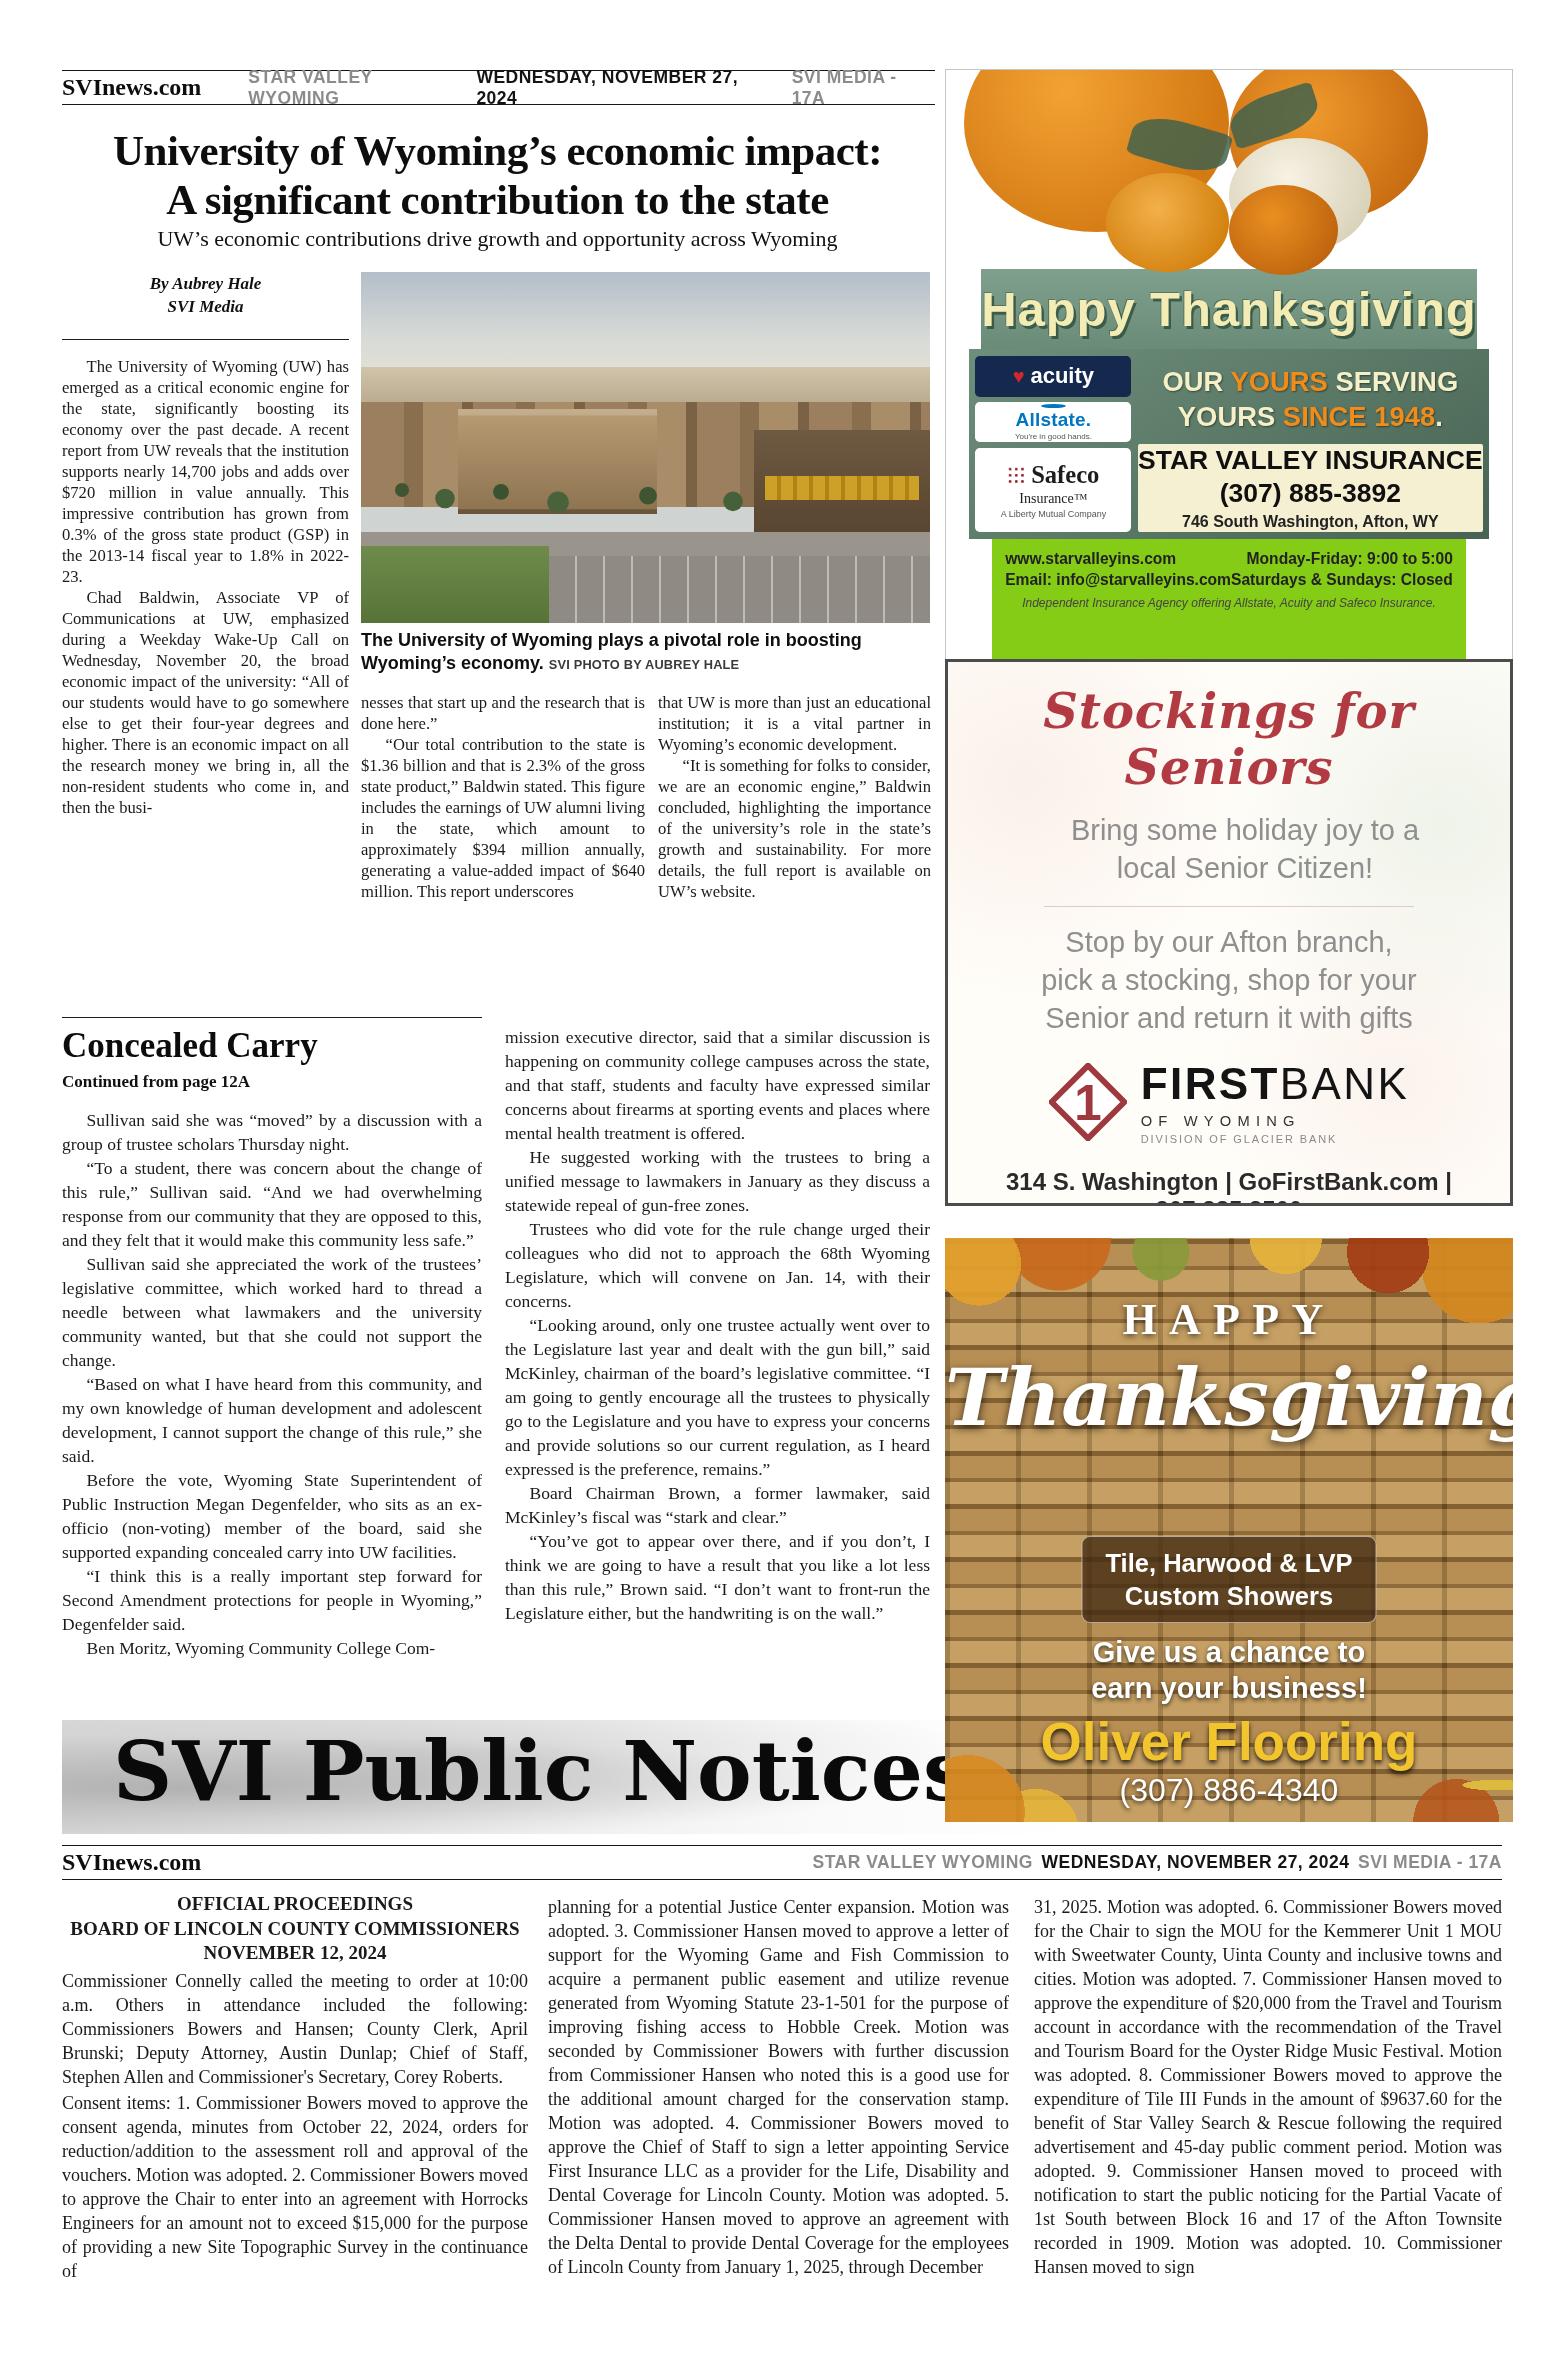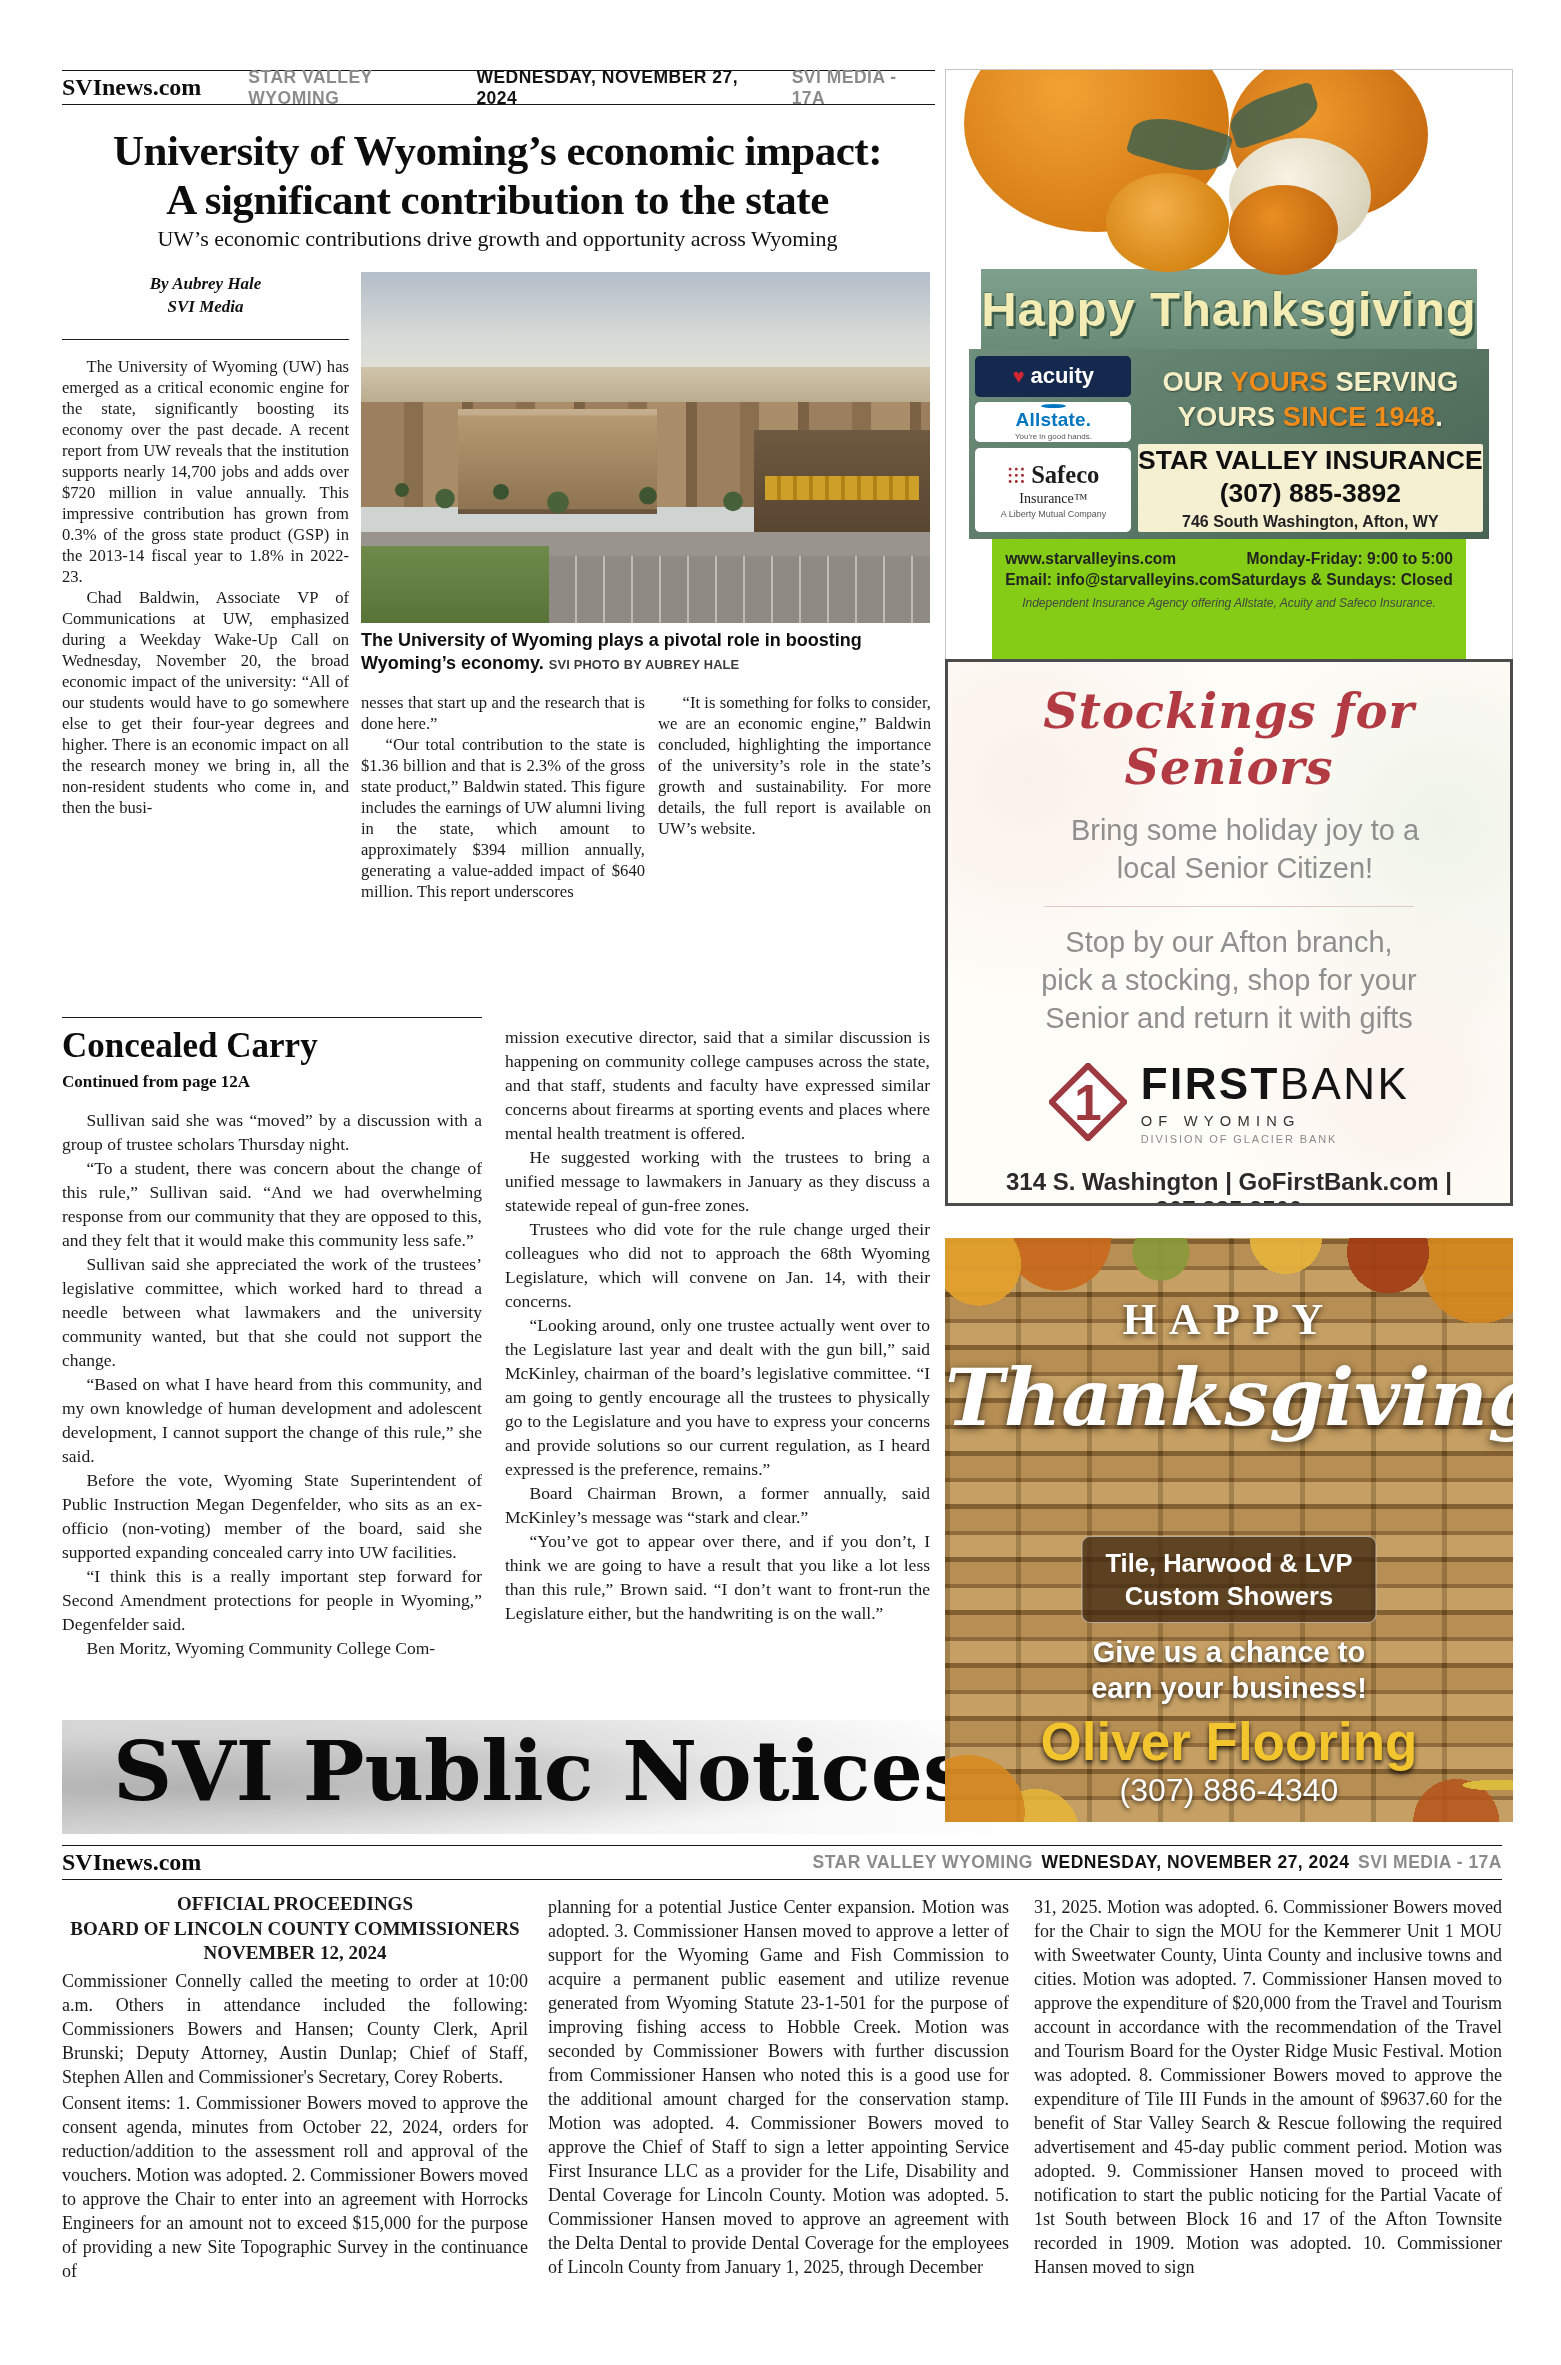--- a/index.html
+++ b/index.html
@@ -255,41 +255,42 @@
   </figure>
   <div class="abs caption">
     <span>The University of Wyoming plays a pivotal role in boosting Wyoming’s economy. </span><span class="credit">SVI PHOTO BY AUBREY HALE</span>
   </div>
 
   <div class="abs col a1c2">
     <p class="noind">nesses that start up and the research that is done here.”</p>
     <p>“Our total contribution to the state is $1.36 billion and that is 2.3% of the gross state product,” Baldwin stated. This figure includes the earnings of UW alumni living in the state, which amount to approximately $394 million annually, generating a value-added impact of $640 million. This report underscores</p>
   </div>
   <div class="abs col a1c3">
+    <p class="noind">that UW is more than just an educational institution; it is a vital partner in Wyoming’s economic development.</p>
     <p>“It is something for folks to consider, we are an economic engine,” Baldwin concluded, highlighting the importance of the university’s role in the state’s growth and sustainability. For more details, the full report is available on UW’s website.</p>
   </div>
 
   <div class="abs rule cc-rule"></div>
   <h2 class="abs cc-head">Concealed Carry</h2>
   <div class="abs cc-cont">Continued from page 12A</div>
   <div class="abs col ccc1">
     <p>Sullivan said she was “moved” by a discussion with a group of trustee scholars Thursday night.</p>
     <p>“To a student, there was concern about the change of this rule,” Sullivan said. “And we had overwhelming response from our community that they are opposed to this, and they felt that it would make this community less safe.”</p>
     <p>Sullivan said she appreciated the work of the trustees’ legislative committee, which worked hard to thread a needle between what lawmakers and the university community wanted, but that she could not support the change.</p>
     <p>“Based on what I have heard from this community, and my own knowledge of human development and adolescent development, I cannot support the change of this rule,” she said.</p>
     <p>Before the vote, Wyoming State Superintendent of Public Instruction Megan Degenfelder, who sits as an ex-officio (non-voting) member of the board, said she supported expanding concealed carry into UW facilities.</p>
     <p>“I think this is a really important step forward for Second Amendment protections for people in Wyoming,” Degenfelder said.</p>
     <p>Ben Moritz, Wyoming Community College Com-</p>
   </div>
   <div class="abs col ccc2">
     <p class="noind">mission executive director, said that a similar discussion is happening on community college campuses across the state, and that staff, students and faculty have expressed similar concerns about firearms at sporting events and places where mental health treatment is offered.</p>
     <p>He suggested working with the trustees to bring a unified message to lawmakers in January as they discuss a statewide repeal of gun-free zones.</p>
     <p>Trustees who did vote for the rule change urged their colleagues who did not to approach the 68th Wyoming Legislature, which will convene on Jan. 14, with their concerns.</p>
     <p>“Looking around, only one trustee actually went over to the Legislature last year and dealt with the gun bill,” said McKinley, chairman of the board’s legislative committee. “I am going to gently encourage all the trustees to physically go to the Legislature and you have to express your concerns and provide solutions so our current regulation, as I heard expressed is the preference, remains.”</p>
-    <p>Board Chairman Brown, a former annually, said McKinley’s message was “stark and clear.”</p>
+    <p>Board Chairman Brown, a former lawmaker, said McKinley’s fiscal was “stark and clear.”</p>
     <p>“You’ve got to appear over there, and if you don’t, I think we are going to have a result that you like a lot less than this rule,” Brown said. “I don’t want to front-run the Legislature either, but the handwriting is on the wall.”</p>
   </div>
 
   <div class="abs pn-banner-bg"></div>
   <div class="abs pn-banner">SVI Public Notices</div>
 
   <header class="abs mast mast-bottom">
     <span class="site">SVInews.com</span>
     <span class="rest">
       <span class="gray">STAR VALLEY WYOMING</span>

